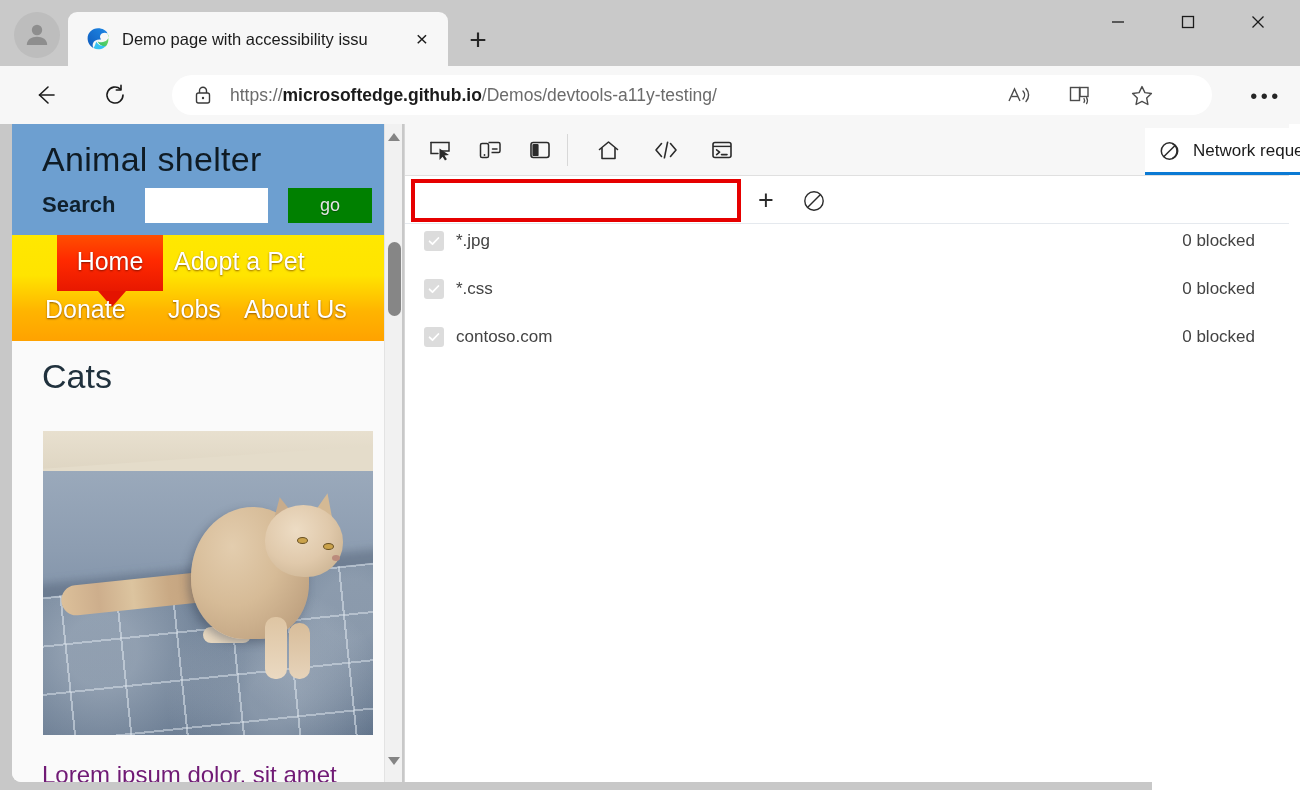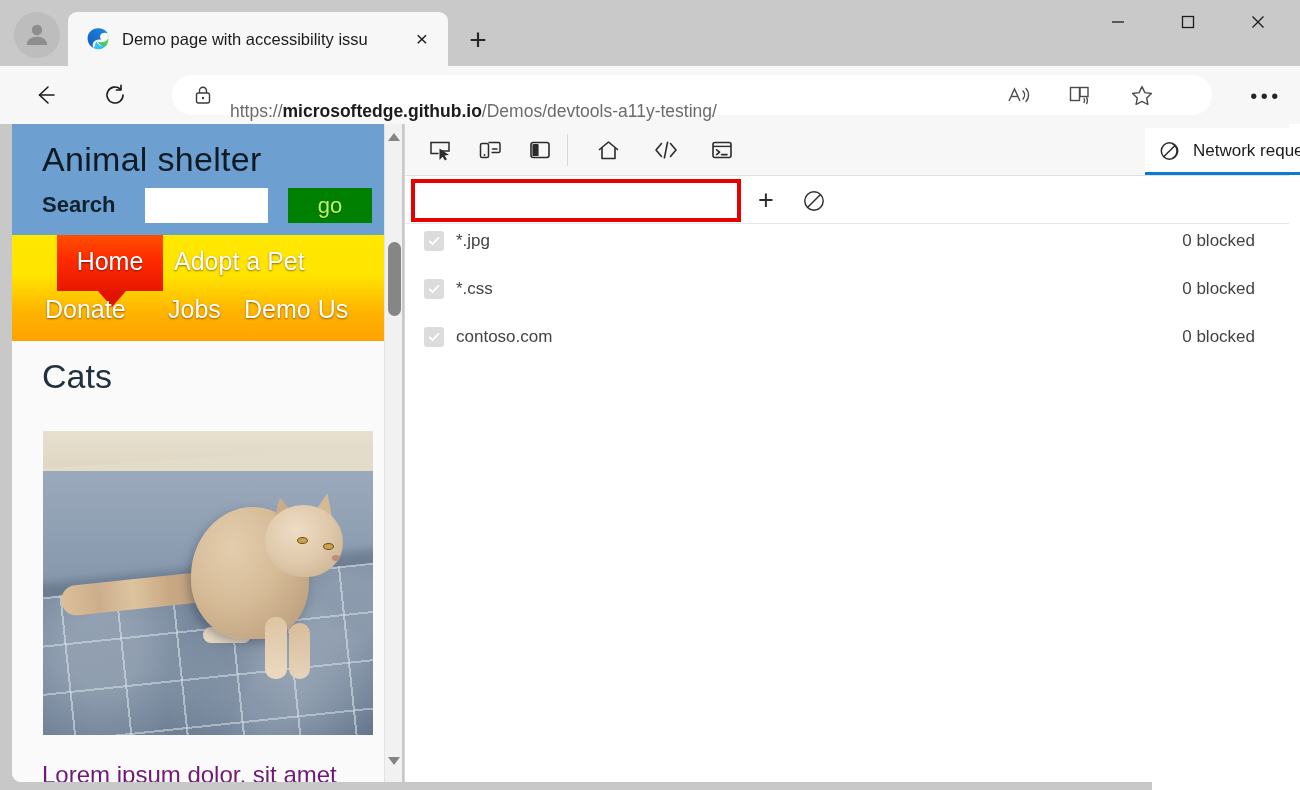--- a/index.html
+++ b/index.html
@@ -96,21 +96,21 @@
     position: absolute; left: 172px; top: 9px;
     width: 1040px; height: 40px;
     background: #ffffff;
     border-radius: 20px;
   }
   #lock-icon {
     position: absolute; left: 20px; top: 9px;
     width: 22px; height: 22px;
   }
   #url-text {
-    position: absolute; left: 58px; top: 23px;
+    position: absolute; left: 58px; top: 7px;
     height: 26px; line-height: 26px;
     font-size: 17.5px;
     color: #6b6b6b;
     white-space: nowrap;
   }
   #url-text b { color: #1b1b1b; font-weight: 600; }
   .omni-icon {
     position: absolute; top: 9px;
     width: 36px; height: 22px;
     display: flex; align-items: center; justify-content: center;
@@ -158,22 +158,22 @@
     position: absolute; left: 133px; top: 64px;
     width: 123px; height: 35px;
     background: #ffffff;
     border: 1px solid #ffffff;
     font-size: 16px;
   }
   #search-go {
     position: absolute; left: 276px; top: 64px;
     width: 84px; height: 35px;
     background: #008000;
-    color: #bef264;
-    font-size: 22px; font-weight: 300;
+    color: #e5e5e5;
+    font-size: 18px; font-weight: 300;
     display: flex; align-items: center; justify-content: center;
     text-shadow: 0 1px 1px rgba(0,0,0,.35);
   }
   #site-nav {
     position: absolute; left: 0; top: 111px;
     width: 372px; height: 106px;
     background: linear-gradient(to bottom, #ffe800 0%, #ffe400 38%, #ffb400 72%, #ffa200 100%);
   }
   .navlink {
     position: absolute;
@@ -570,21 +570,21 @@
       </div>
 
       <div id="site-nav">
         <div id="nav-home-box">
           <div class="navlink">Home</div>
         </div>
         <div id="nav-home-arrow"></div>
         <div id="nav-adopt" class="navlink">Adopt a Pet</div>
         <div id="nav-donate" class="navlink">Donate</div>
         <div id="nav-jobs" class="navlink">Jobs</div>
-        <div id="nav-about" class="navlink">Demo Us</div>
+        <div id="nav-about" class="navlink">About Us</div>
       </div>
 
       <div id="cats-heading">Cats</div>
 
       <div id="cat-photo">
         <div id="cp-pavement-top"></div>
         <div id="cp-wall"></div>
         <div id="cp-ground"></div>
         <div id="cp-shadowline"></div>
         <div id="cp-tilefloor"></div>

